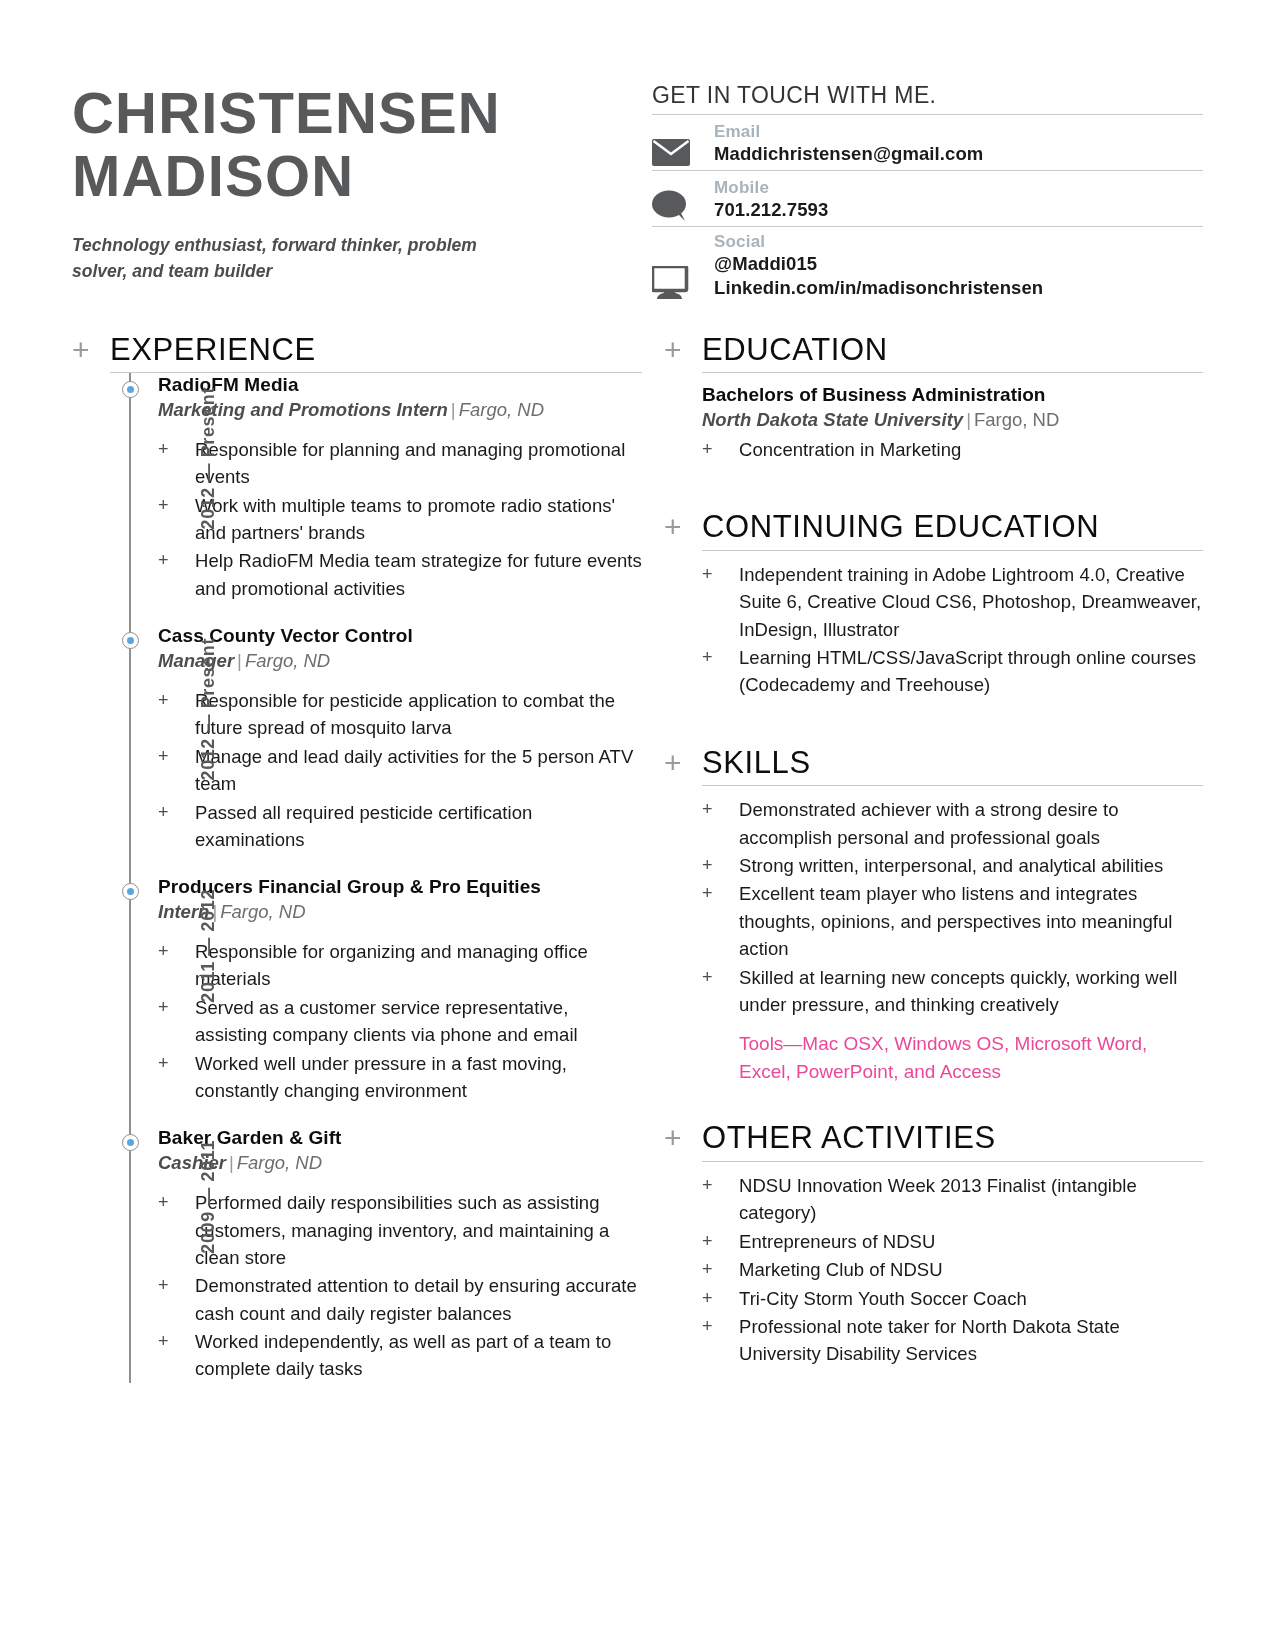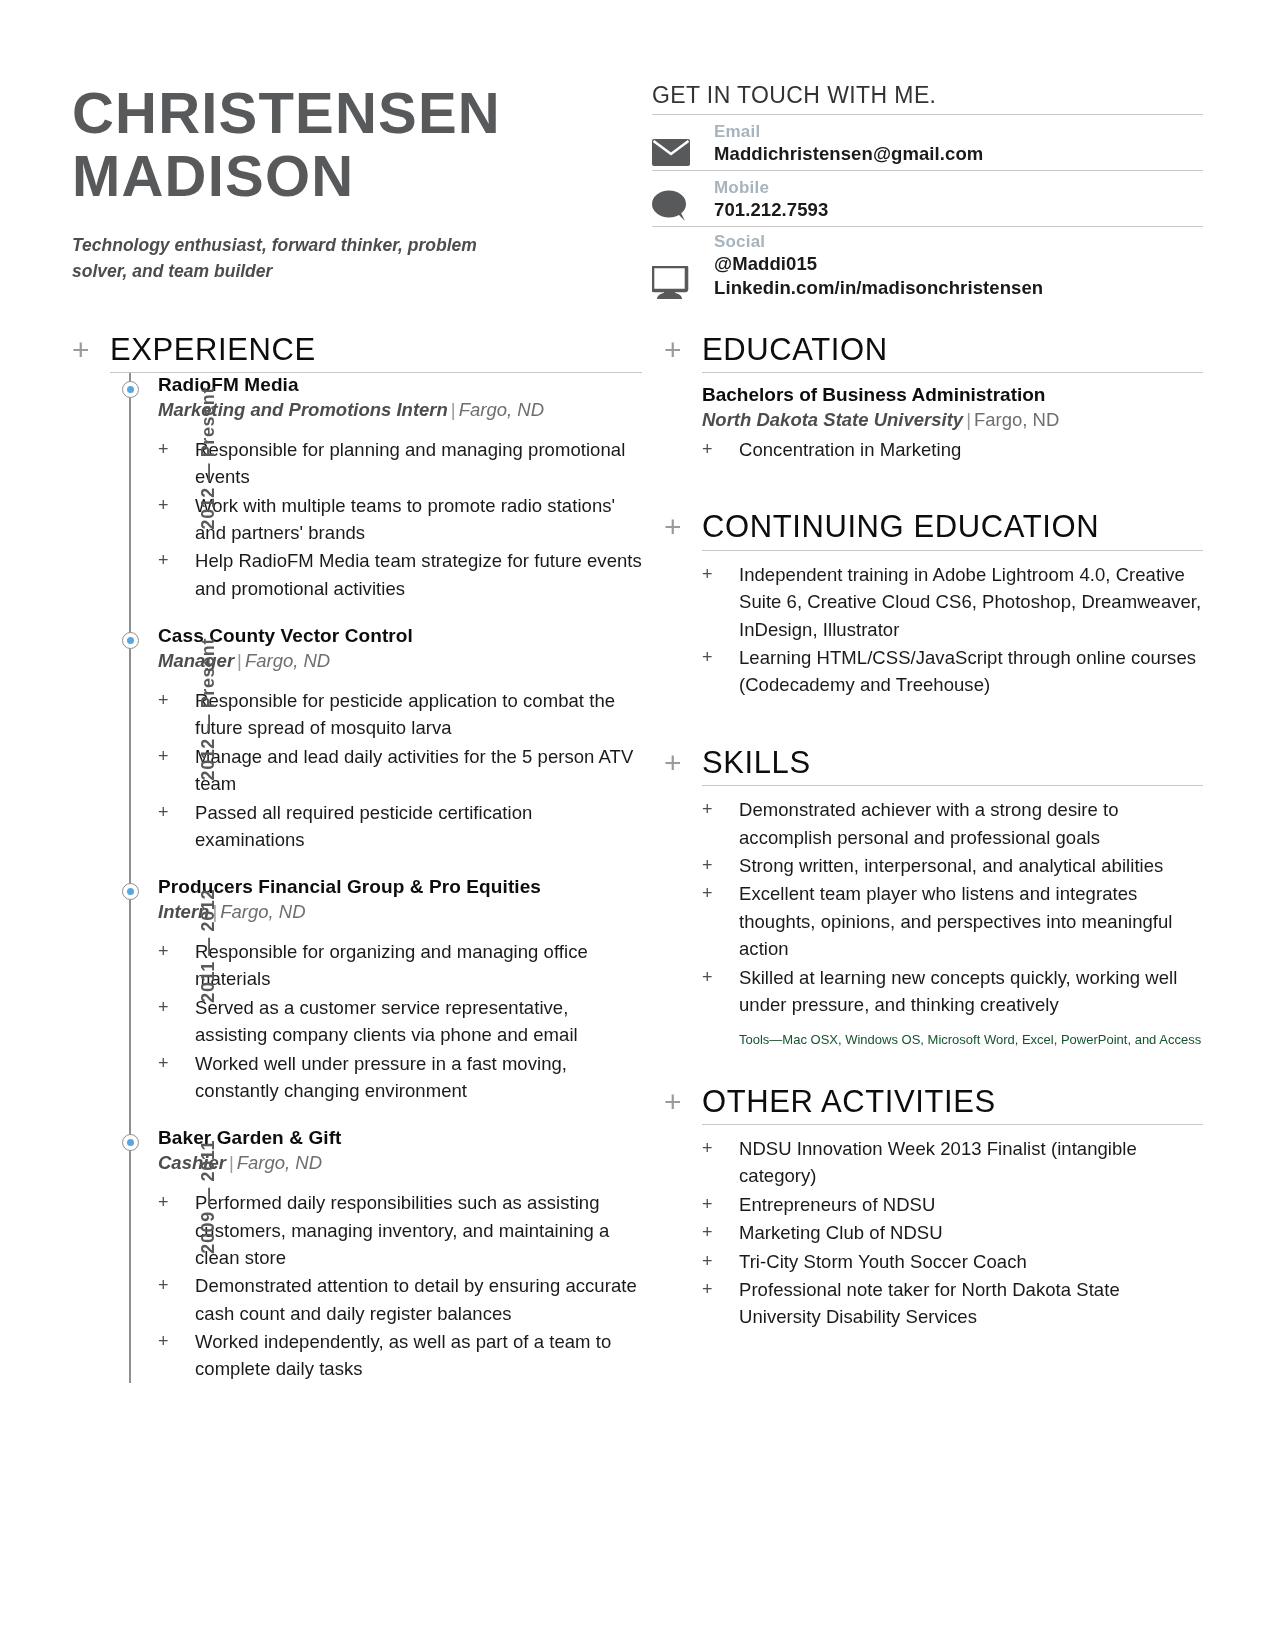--- a/index.html
+++ b/index.html
@@ -212,22 +212,22 @@
   }
   .plus-text {
     flex: 1;
     font-size: 18.5px;
     color: #1a1a1a;
     line-height: 1.48;
     letter-spacing: 0.05px;
   }
   .plus-cont {
     margin-left: 37px;
-    font-size: 13px;
-    color: #14532d;
+    font-size: 19px;
+    color: #ec4899;
     line-height: 1.48;
     margin-top: 12px;
   }
 
   
   .rc-section { margin-bottom: 6px; }
   .edu-block { margin-left: 38px; padding-top: 10px; }
   .edu-dates {
     font-size: 18.5px;
     font-weight: bold;

